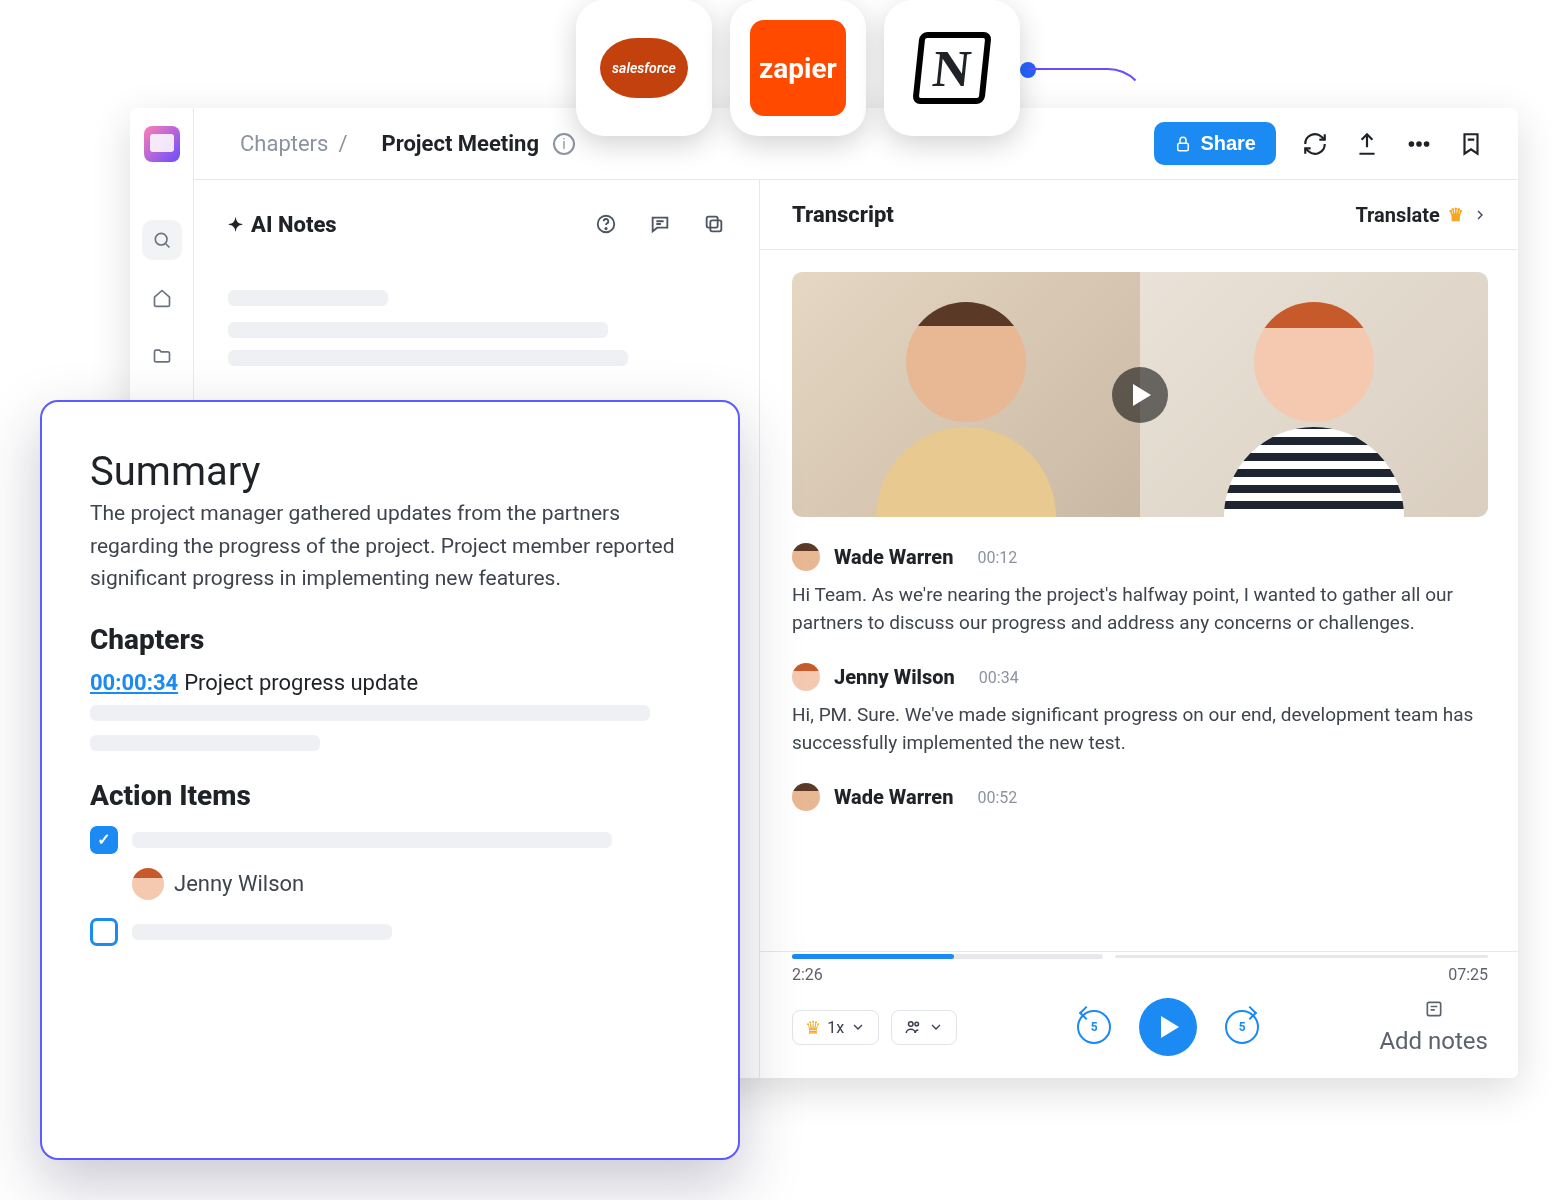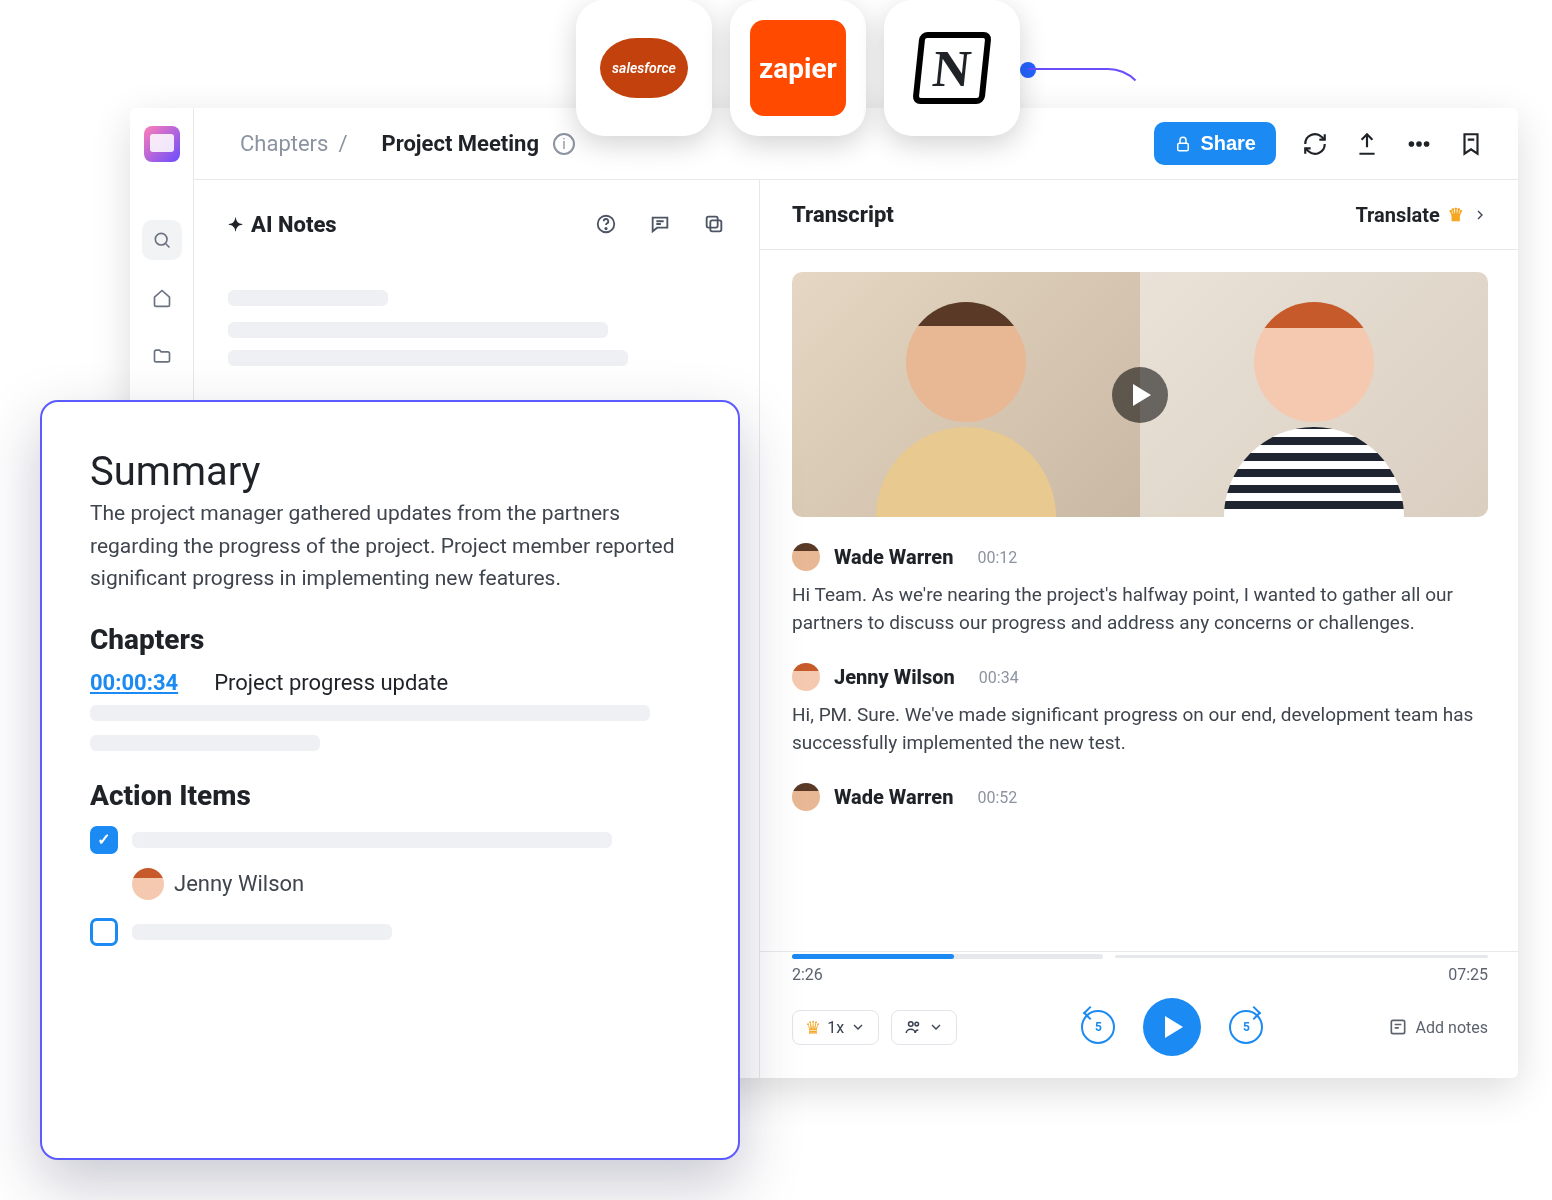--- a/index.html
+++ b/index.html
@@ -229,36 +229,36 @@
     display:flex;align-items:center;justify-content:center;font-size:12px;color:#1b8af2;font-weight:700;cursor:pointer;position:relative;
   }
   .jump::before{content:"";position:absolute;top:-4px;width:8px;height:8px;border-top:2px solid #1b8af2;border-left:2px solid #1b8af2;}
   .jump.fwd::before{right:2px;transform:rotate(135deg);}
   .jump.back::before{left:2px;transform:rotate(-45deg);}
   .playbtn{
     width:58px;height:58px;border-radius:50%;background:#1b8af2;cursor:pointer;
     display:flex;align-items:center;justify-content:center;
   }
   .playbtn::after{content:"";border-left:18px solid #fff;border-top:11px solid transparent;border-bottom:11px solid transparent;margin-left:4px;}
-  .addnotes{display:flex;align-items:center;gap:8px;color:#5c636f;font-size:16px;cursor:pointer;}
+  .addnotes{display:flex;align-items:center;gap:8px;color:#5c636f;font-size:24px;cursor:pointer;flex-direction:column;}
 
   
   .popover{
     position:absolute;
     left:40px;top:400px;
     width:700px;height:760px;
     background:#fff;border:2px solid #5b5bff;border-radius:18px;
     box-shadow:0 24px 60px rgba(40,40,80,.25);
     padding:46px 48px;
     z-index:5;
   }
   .popover h2{font-size:40px;font-weight:400;margin-bottom:2px;}
   .popover h3{font-size:28px;font-weight:800;margin:28px 0 14px;}
   .popover p{font-size:21px;line-height:1.55;color:#3f454e;}
-  .chapter-row{display:flex;gap:36px;font-size:22px;margin-bottom:10px;}
+  .chapter-row{display:flex;gap:6px;font-size:22px;margin-bottom:10px;}
   .chapter-time{color:#1b8af2;font-weight:700;text-decoration:underline;cursor:pointer;}
   .ai-check{width:28px;height:28px;border:3px solid #1b8af2;border-radius:7px;display:inline-flex;align-items:center;justify-content:center;}
   .ai-check.done{background:#1b8af2;color:#fff;}
   .ai-check.done::after{content:"✓";font-weight:900;}
   .ai-item{display:flex;align-items:center;gap:14px;margin-bottom:14px;}
   .assignee{display:flex;align-items:center;gap:10px;font-size:22px;color:#3f454e;margin-left:42px;margin-bottom:18px;}
 
   .chev{width:16px;height:16px;stroke:#394150;fill:none;stroke-width:2;}
 </style>
 </head>

